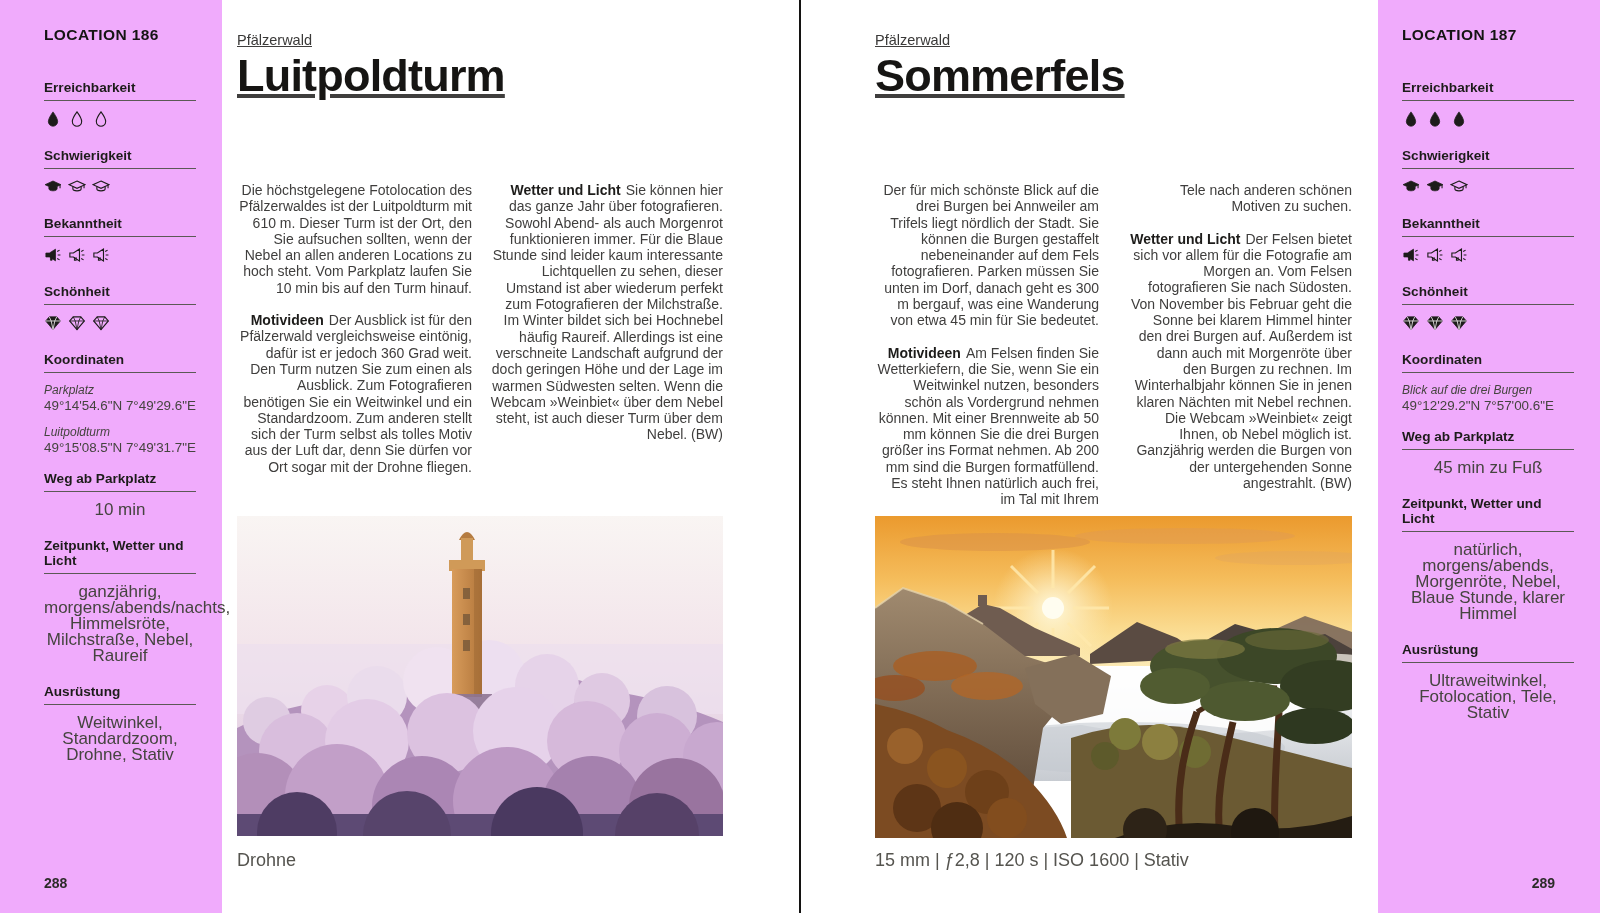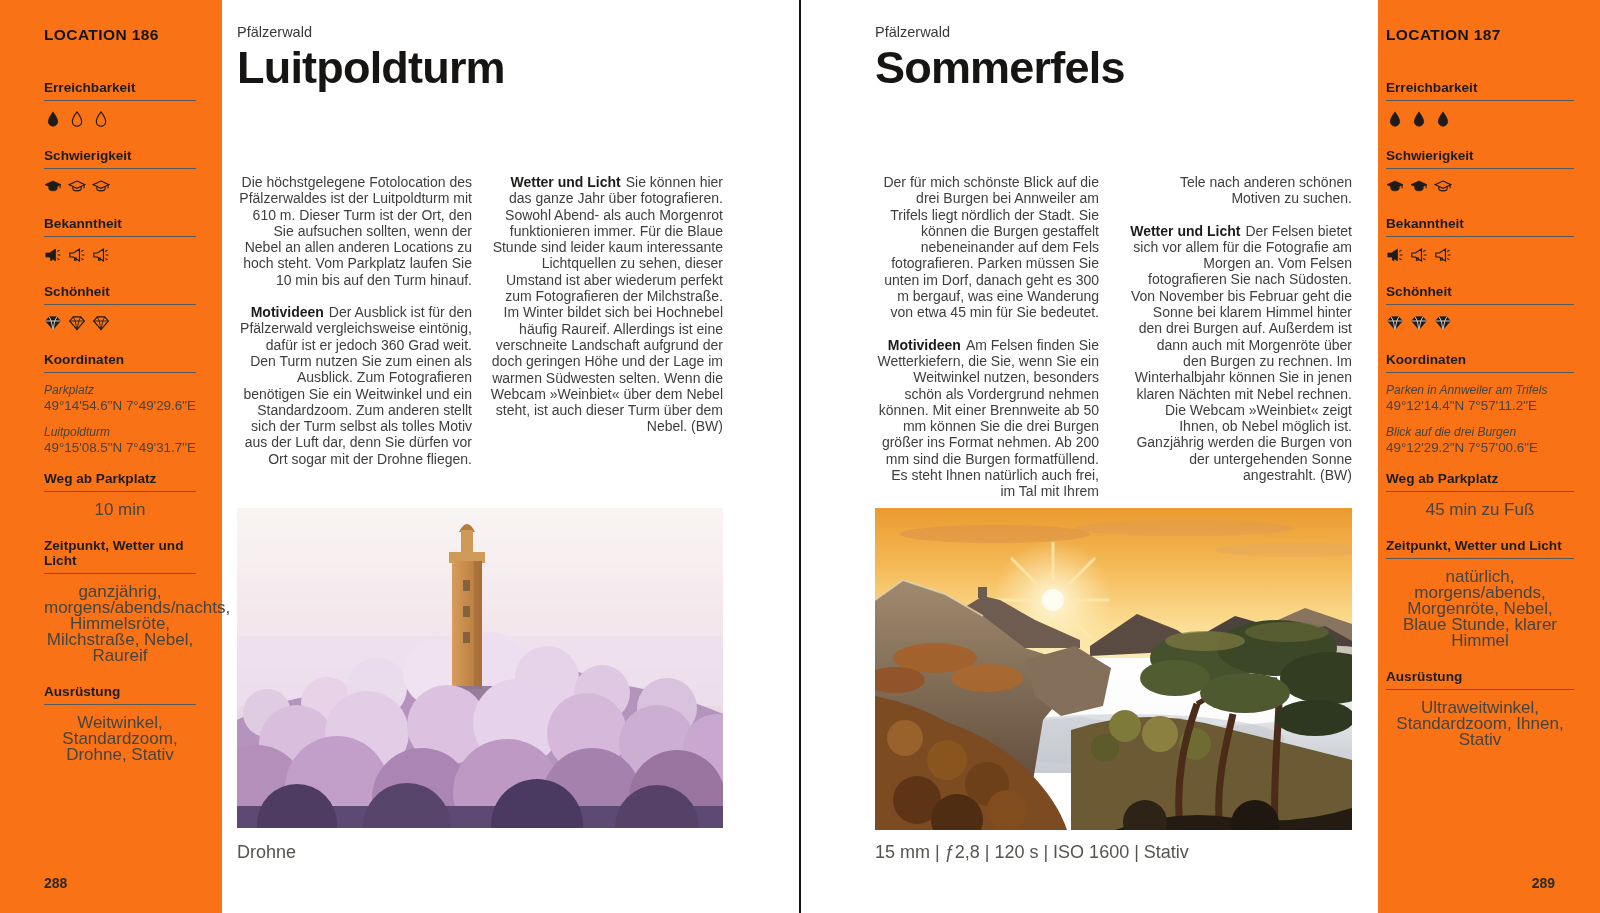--- a/index.html
+++ b/index.html
@@ -2,40 +2,40 @@
 <html><head>
 <meta charset="utf-8">
 <style>
   html,body{margin:0;padding:0;}
   body{
     width:1600px;height:913px;position:relative;background:#ffffff;
     font-family:"Liberation Sans","DejaVu Sans",sans-serif;color:#3f3e3d;
     overflow:hidden;-webkit-font-smoothing:antialiased;
   }
   
-  .sidebar{position:absolute;top:0;width:222px;height:913px;background:#f97316;box-sizing:border-box;}
+  .sidebar{position:absolute;top:0;width:222px;height:913px;background:#f0abfc;box-sizing:border-box;}
   .sidebar.sb-left{left:0;padding:26px 26px 0 44px;}
-  .sidebar.sb-right{left:1378px;padding:26px 26px 0 8px;}
+  .sidebar.sb-right{left:1378px;padding:26px 26px 0 24px;}
   .loc-label{font-size:15.5px;font-weight:bold;color:#151413;letter-spacing:.4px;margin-bottom:36px;}
   .sb-head{font-size:13.6px;font-weight:bold;color:#1d1c1a;border-bottom:1.5px solid #5b5955;
            padding-bottom:5px;margin-bottom:8px;}
   .sb-block{margin-bottom:15px;}
   .rating-row{display:flex;gap:6px;margin:9px 0 20px 0;}
   .ricon{width:18px;height:18px;display:block;}
   .sb-text{font-size:17px;line-height:16px;color:#45443f;margin:10px 0 20px 0;text-align:center;}
   .sb-entry{margin:9px 0 10px 0;}
   .sb-entry .lbl{font-size:12px;font-style:italic;color:#45443f;line-height:16px;}
   .sb-entry .val{font-size:13.4px;color:#45443f;line-height:16px;}
   .pagenum{position:absolute;bottom:22px;font-size:14px;font-weight:bold;color:#2c2b29;}
   .pagenum.pn-left{left:44px;}
   .pagenum.pn-right{right:45px;}
   
   .divider{position:absolute;left:799px;top:0;width:2px;height:913px;background:#141312;}
   
-  .page{position:absolute;top:0;}
+  .page{position:absolute;top:8px;text-decoration:underline;}
   .page.pg-left{left:237px;width:486px;}
   .page.pg-right{left:875px;width:477px;}
   .kicker{margin-top:24px;font-size:14.5px;color:#3a3938;}
   .loc-title{margin-top:5px;font-size:45px;line-height:1;font-weight:bold;color:#161513;letter-spacing:-.8px;}
   .cols{position:absolute;top:174px;left:0;right:0;display:flex;gap:16px;}
   .pg-right .cols{left:2px;gap:31px;}
   .col{width:235px;font-size:14px;line-height:16.3px;color:#3f3e3d;text-align:right;}
   .pg-right .col{width:230px;}
   .col p{margin:0 0 16px 0;}
   .runin{font-weight:bold;color:#1d1c1a;padding-right:5px;}
@@ -425,38 +425,34 @@
         <svg class="ricon" viewBox="0 0 24 24">
           <path d="M7 3.8h10l4.8 5.5L12 20.8 2.2 9.3Z" fill="#1d1c1a" stroke="#1d1c1a" stroke-width="1"></path>
      <path d="M2.2 9.3h19.6M7 3.8 9.6 9.3 12 20.8M17 3.8 14.4 9.3 12 20.8" fill="none" stroke="#eeedec" stroke-width="1.1"></path>
         </svg>
       </div>
   </div>
 
   <div class="sb-block">
     <div class="sb-head">Koordinaten</div>
     <div class="sb-entry">
-      <div class="lbl">Parken in Annweiler am Trifels</div>
-      <div class="val">49°12'14.4"N 7°57'11.2"E</div>
-    </div>
-    <div class="sb-entry">
       <div class="lbl">Blick auf die drei Burgen</div>
       <div class="val">49°12'29.2"N 7°57'00.6"E</div>
     </div>
   </div>
 
   <div class="sb-block">
     <div class="sb-head">Weg ab Parkplatz</div>
     <div class="sb-text">45 min zu Fuß</div>
   </div>
 
   <div class="sb-block">
     <div class="sb-head">Zeitpunkt, Wetter und Licht</div>
     <div class="sb-text">natürlich, morgens/abends, Morgenröte, Nebel, Blaue Stunde, klarer Himmel</div>
   </div>
 
   <div class="sb-block">
     <div class="sb-head">Ausrüstung</div>
-    <div class="sb-text">Ultraweitwinkel, Standardzoom, Ihnen, Stativ</div>
+    <div class="sb-text">Ultraweitwinkel, Fotolocation, Tele, Stativ</div>
   </div>
 
   <div class="pagenum pn-right">289</div>
 </aside>
 
 </body></html>

